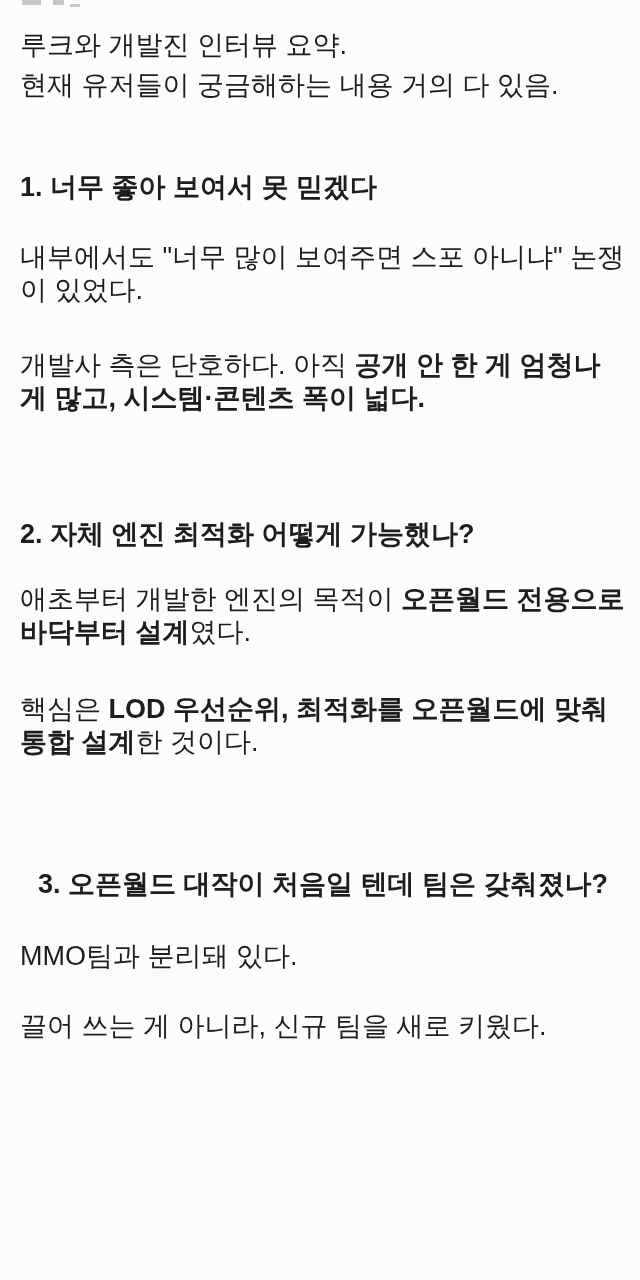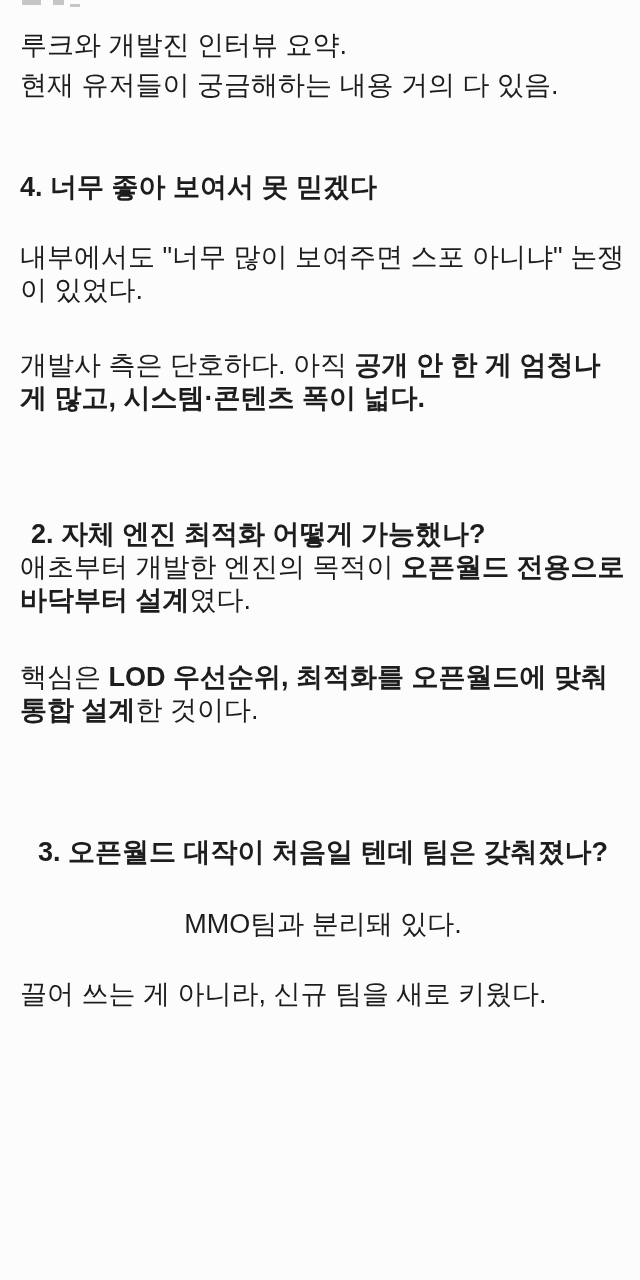--- a/index.html
+++ b/index.html
@@ -23,28 +23,28 @@
     margin: 0;
     padding: 0;
     font-size: 27px;
     line-height: 33px;
     font-weight: 400;
   }
   h2 { font-weight: 700; }
   .b { font-weight: 700; }
   
   .mt7   { margin-top: 7px; }
-  .mt32  { }
+  .mt32  { margin-top: 32px; }
   .mt34  { margin-top: 44px; }
   .mt35  { margin-top: 35px; }
   .mt37  { margin-top: 37px; }
-  .mt39  { margin-top: 39px; text-align: center; }
+  .mt39  { margin-top: 39px; }
   .mt42  { margin-top: 42px; }
   .mt69  { margin-top: 69px; }
-  .mt103 { margin-top: 103px; margin-left: 11px; }
+  .mt103 { margin-top: 103px; }
   .mt109 { margin-top: 109px; text-align: center; }
   
   .frag {
     position: absolute;
     top: 0;
     height: 5px;
     background: #c6c6c6;
   }
   .frag1 { left: 22px; width: 19px; }
   .frag2 { left: 53px; width: 11px; }
@@ -55,21 +55,21 @@
 
 <span class="frag frag1"></span>
 <span class="frag frag2"></span>
 <span class="frag frag3"></span>
 
 <div class="article">
 
   <p>루크와 개발진 인터뷰 요약.</p>
   <p class="mt7">현재 유저들이 궁금해하는 내용 거의 다 있음.</p>
 
-  <h2 class="mt69">4. 너무 좋아 보여서 못 믿겠다</h2>
+  <h2 class="mt69">1. 너무 좋아 보여서 못 믿겠다</h2>
 
   <p class="mt37"><span>내부에서도 "너무 많이 보여주면 스포 아니냐" 논쟁이 있었다.</span></p>
 
   <p class="mt42"><span>개발사 측은 단호하다. 아직 </span><span class="b">공개 안 한 게 엄청나게 많고, 시스템·콘텐츠 폭이 넓다.</span></p>
 
   <h2 class="mt103">2. 자체 엔진 최적화 어떻게 가능했나?</h2>
 
 
   <p class="mt32"><span>애초부터 개발한 엔진의 목적이 </span><span class="b">오픈월드 전용으로 바닥부터 설계</span><span>였다.</span></p>
 

